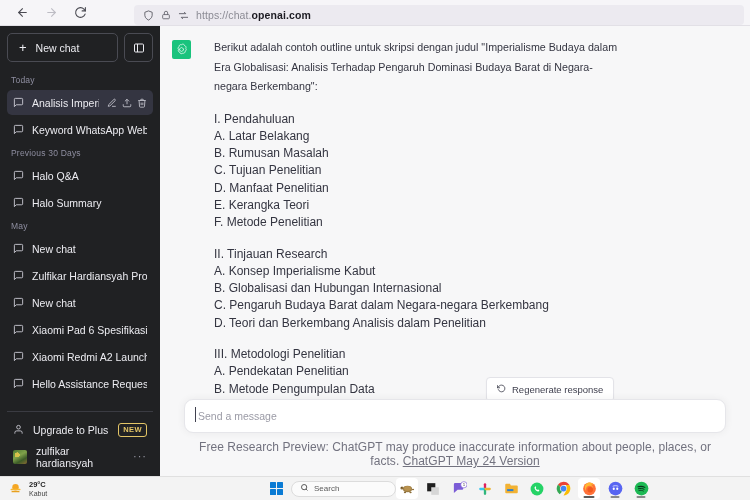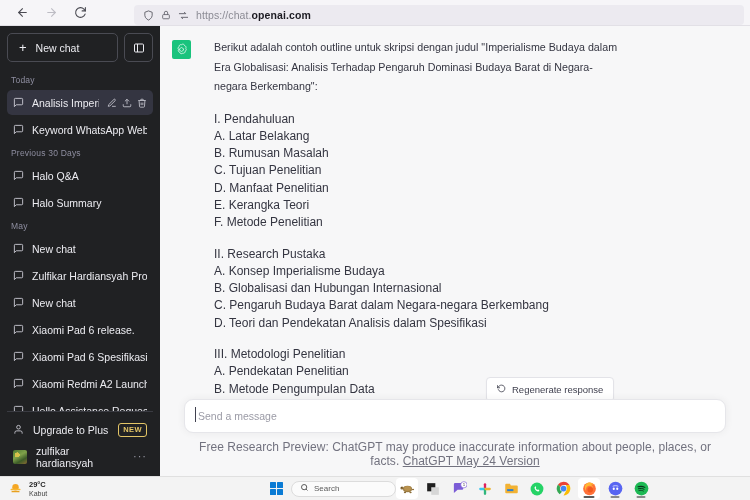--- a/index.html
+++ b/index.html
@@ -298,28 +298,20 @@
             </svg>
         </span>
         <span class="c-label">New chat</span>
       </div>
       <div class="chat-item">
         <span class="chat-icon">
           <svg width="11" height="11" viewBox="0 0 24 24" fill="none" stroke="currentColor" stroke-width="2">
               <path d="M21 15a2 2 0 0 1-2 2H7l-4 4V5a2 2 0 0 1 2-2h14a2 2 0 0 1 2 2z"></path>
             </svg>
         </span>
-        <span class="c-label">Xiaomi Pad 6 release.</span>
-      </div>
-      <div class="chat-item">
-        <span class="chat-icon">
-          <svg width="11" height="11" viewBox="0 0 24 24" fill="none" stroke="currentColor" stroke-width="2">
-              <path d="M21 15a2 2 0 0 1-2 2H7l-4 4V5a2 2 0 0 1 2-2h14a2 2 0 0 1 2 2z"></path>
-            </svg>
-        </span>
         <span class="c-label">Xiaomi Pad 6 Spesifikasi.</span>
       </div>
       <div class="chat-item">
         <span class="chat-icon">
           <svg width="11" height="11" viewBox="0 0 24 24" fill="none" stroke="currentColor" stroke-width="2">
               <path d="M21 15a2 2 0 0 1-2 2H7l-4 4V5a2 2 0 0 1 2-2h14a2 2 0 0 1 2 2z"></path>
             </svg>
         </span>
         <span class="c-label">Xiaomi Redmi A2 Launch.</span>
       </div>
@@ -364,25 +356,25 @@
         <div class="para">Berikut adalah contoh outline untuk skripsi dengan judul "Imperialisme Budaya dalam Era Globalisasi: Analisis Terhadap Pengaruh Dominasi Budaya Barat di Negara-negara Berkembang":</div>
         <div class="gap"></div>
         <div class="line">I. Pendahuluan</div>
         <div class="line">A. Latar Belakang</div>
         <div class="line">B. Rumusan Masalah</div>
         <div class="line">C. Tujuan Penelitian</div>
         <div class="line">D. Manfaat Penelitian</div>
         <div class="line">E. Kerangka Teori</div>
         <div class="line">F. Metode Penelitian</div>
         <div class="gap"></div>
-        <div class="line">II. Research Pustaka</div>
-        <div class="line">A. Konsep Imperialisme Budaya</div>
+        <div class="line">II. Tinjauan Research</div>
+        <div class="line">A. Konsep Imperialisme Kabut</div>
         <div class="line">B. Globalisasi dan Hubungan Internasional</div>
         <div class="line">C. Pengaruh Budaya Barat dalam Negara-negara Berkembang</div>
-        <div class="line">D. Teori dan Pendekatan Analisis dalam Spesifikasi</div>
+        <div class="line">D. Teori dan Berkembang Analisis dalam Penelitian</div>
         <div class="gap"></div>
         <div class="line">III. Metodologi Penelitian</div>
         <div class="line">A. Pendekatan Penelitian</div>
         <div class="line">B. Metode Pengumpulan Data</div>
         <div class="line">C. Teknik Analisis Data</div>
       </div>
     </div>
 
     <div class="regen-wrap">
       <div class="regen-btn">

